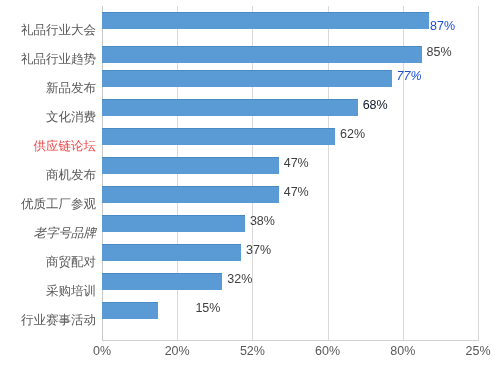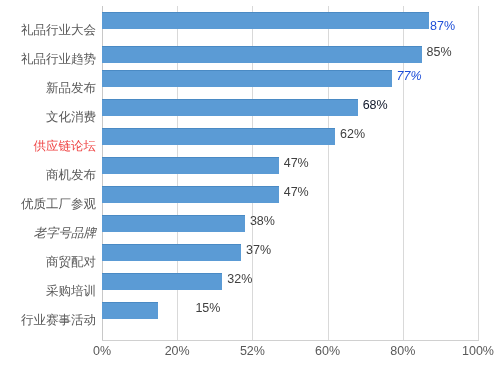--- a/index.html
+++ b/index.html
@@ -212,16 +212,16 @@
     </div>
 
   <div class="baseline"></div>
 
   <div id="x-axis">
       <span class="tick-label" style="left: 0px; color: rgb(89, 89, 89);">0%</span>
       <span class="tick-label" style="left: 75.2px; color: rgb(89, 89, 89);">20%</span>
       <span class="tick-label" style="left: 150.4px; color: rgb(89, 89, 89);">52%</span>
       <span class="tick-label" style="left: 225.6px; color: rgb(89, 89, 89);">60%</span>
       <span class="tick-label" style="left: 300.8px; color: rgb(89, 89, 89);">80%</span>
-      <span class="tick-label" style="left: 376px; color: rgb(89, 89, 89);">100%</span>
+      <span class="tick-label" style="left: 376px; color: rgb(89, 89, 89);">25%</span>
     </div>
 
 </div>
 
 </body></html>

